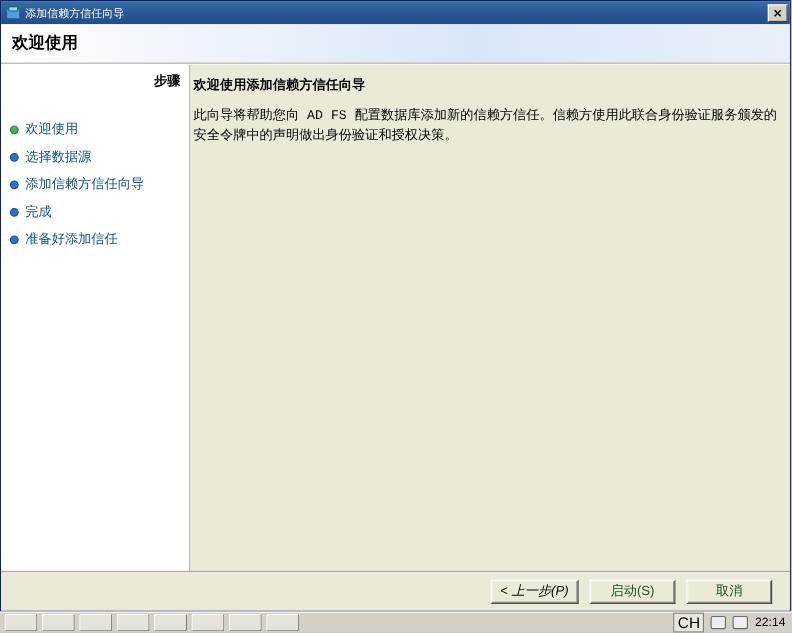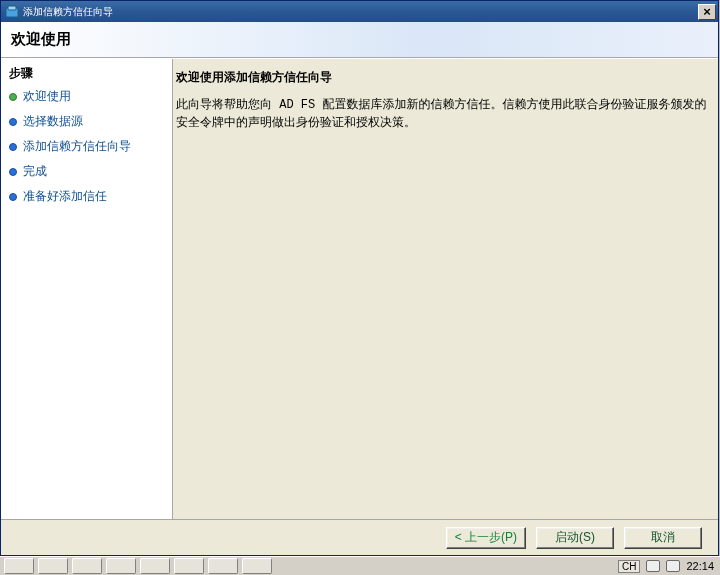--- a/index.html
+++ b/index.html
@@ -67,22 +67,23 @@
     min-height: 0;
   }
   .sidebar {
     width: 172px;
     background:#fff;
     border-right:1px solid #a7a6aa;
     padding: 6px 8px;
   }
   .sidebar .heading {
     font-weight:bold;
-    margin-bottom:2px;
+    margin-bottom:23px;
     color:#000;
+    text-align:right;
   }
   .step {
     display:flex; align-items:center;
     gap:6px;
     padding:4px 0;
     color:#105090;
     cursor:default;
   }
   .step .bullet {
     width:8px; height:8px; border-radius:50%;
@@ -124,21 +125,21 @@
     min-width:78px; height:22px;
     background:#ece9d8;
     border:1px solid #404040;
     border-top-color:#fff; border-left-color:#fff;
     box-shadow: inset -1px -1px 0 #808080, inset 1px 1px 0 #f0f0f0;
     font-size:12px;
     display:flex; align-items:center; justify-content:center;
     padding:0 8px;
     color:#14532d;
   }
-  .btn.disabled { color:#15803d; }
+  .btn.disabled { color:#000000;font-style:italic; }
   
   .desktop-strip {
     position:absolute;
     left:0; right:0; bottom:0;
     height:19px;
     display:flex;
     align-items:center;
     background:#d4d0c8;
     border-top:1px solid #fff;
   }
@@ -153,21 +154,21 @@
   .tray {
     margin-left:auto;
     display:flex; align-items:center; gap:6px;
     padding-right:6px;
     font-size:11px; color:#000;
   }
   .tray .lang {
     background:#e9e6dd;
     border:1px solid #808080;
     padding:0 3px;
-    font-size:10px;
+    font-size:14px;
   }
   .tray .tray-icon {
     width:14px; height:12px;
     border:1px solid #6a6a6a;
     background:#eee;
     border-radius:2px;
   }
 </style>
 </head>
 <body>

